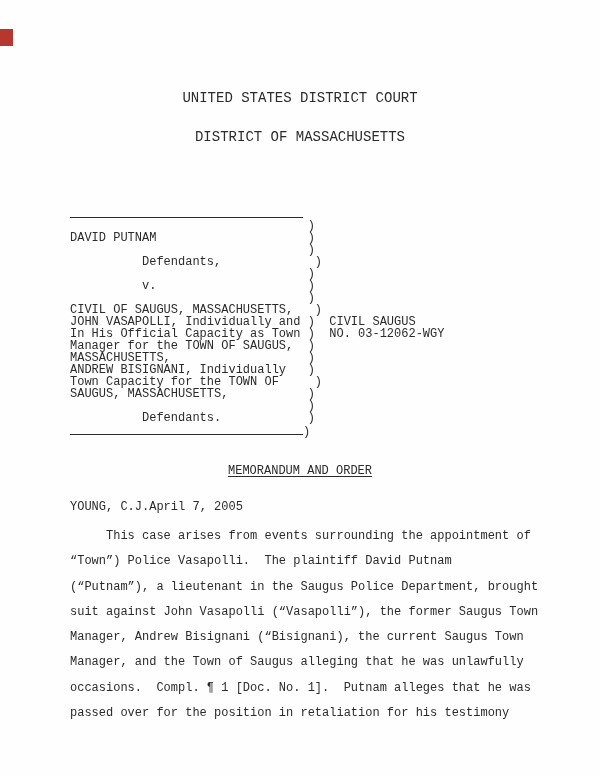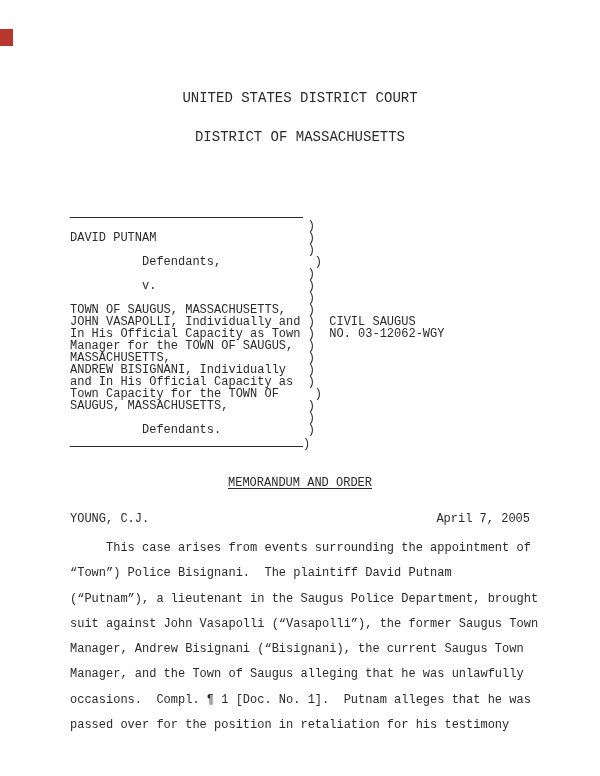--- a/index.html
+++ b/index.html
@@ -55,21 +55,21 @@
     font-size: 12px;
   }
   .title {
     text-decoration: underline;
     text-underline-offset: 2px;
   }
 
   .byline {
     margin-top: 22px;
     display: flex;
-    justify-content: space-between;
+    justify-content: flex-start;
     font-size: 12px;
     line-height: 15px;
   }
 
   .opinion-body {
     margin-top: 9px;
     font-size: 12px;
     line-height: 25.3px;
   }
   .body-line { white-space: pre; }
@@ -89,46 +89,45 @@
 
     <div class="caption">
       <div class="cap-rule-top"></div>
       <div class="cap-row">                                 )</div>
       <div class="cap-row">DAVID PUTNAM                     )</div>
       <div class="cap-row">                                 )</div>
       <div class="cap-row">          Defendants,             )</div>
       <div class="cap-row">                                 )</div>
       <div class="cap-row">          v.                     )</div>
       <div class="cap-row">                                 )</div>
-      <div class="cap-row">TOWN OF SAUGUS, MASSACHUSETTS,   )</div>
+      <div class="cap-row">CIVIL OF SAUGUS, MASSACHUSETTS,   )</div>
       <div class="cap-row">JOHN VASAPOLLI, Individually and )  CIVIL SAUGUS</div>
       <div class="cap-row">In His Official Capacity as Town )  NO. 03-12062-WGY</div>
       <div class="cap-row">Manager for the TOWN OF SAUGUS,  )</div>
       <div class="cap-row">MASSACHUSETTS,                   )</div>
       <div class="cap-row">ANDREW BISIGNANI, Individually   )</div>
-      <div class="cap-row">and In His Official Capacity as  )</div>
       <div class="cap-row">Town Capacity for the TOWN OF     )</div>
       <div class="cap-row">SAUGUS, MASSACHUSETTS,           )</div>
       <div class="cap-row">                                 )</div>
       <div class="cap-row">          Defendants.            )</div>
       <div class="rule-row"><span class="rule-line"></span><span>)</span></div>
     </div>
 
     <div class="title-wrap">
       <span class="title">MEMORANDUM AND ORDER</span>
     </div>
 
     <div class="byline">
       <span>YOUNG, C.J.</span>
       <span>April 7, 2005</span>
     </div>
 
     <div class="opinion-body">
       <div class="body-line">     This case arises from events surrounding the appointment of</div>
-      <div class="body-line">“Town”) Police Bisignani.  The plaintiff David Putnam</div>
+      <div class="body-line">“Town”) Police Vasapolli.  The plaintiff David Putnam</div>
       <div class="body-line">(“Putnam”), a lieutenant in the Saugus Police Department, brought</div>
       <div class="body-line">suit against John Vasapolli (“Vasapolli”), the former Saugus Town</div>
       <div class="body-line">Manager, Andrew Bisignani (“Bisignani), the current Saugus Town</div>
       <div class="body-line">Manager, and the Town of Saugus alleging that he was unlawfully</div>
       <div class="body-line">occasions.  Compl. ¶ 1 [Doc. No. 1].  Putnam alleges that he was</div>
       <div class="body-line">passed over for the position in retaliation for his testimony</div>
     </div>
 
   </div>
 </div>

